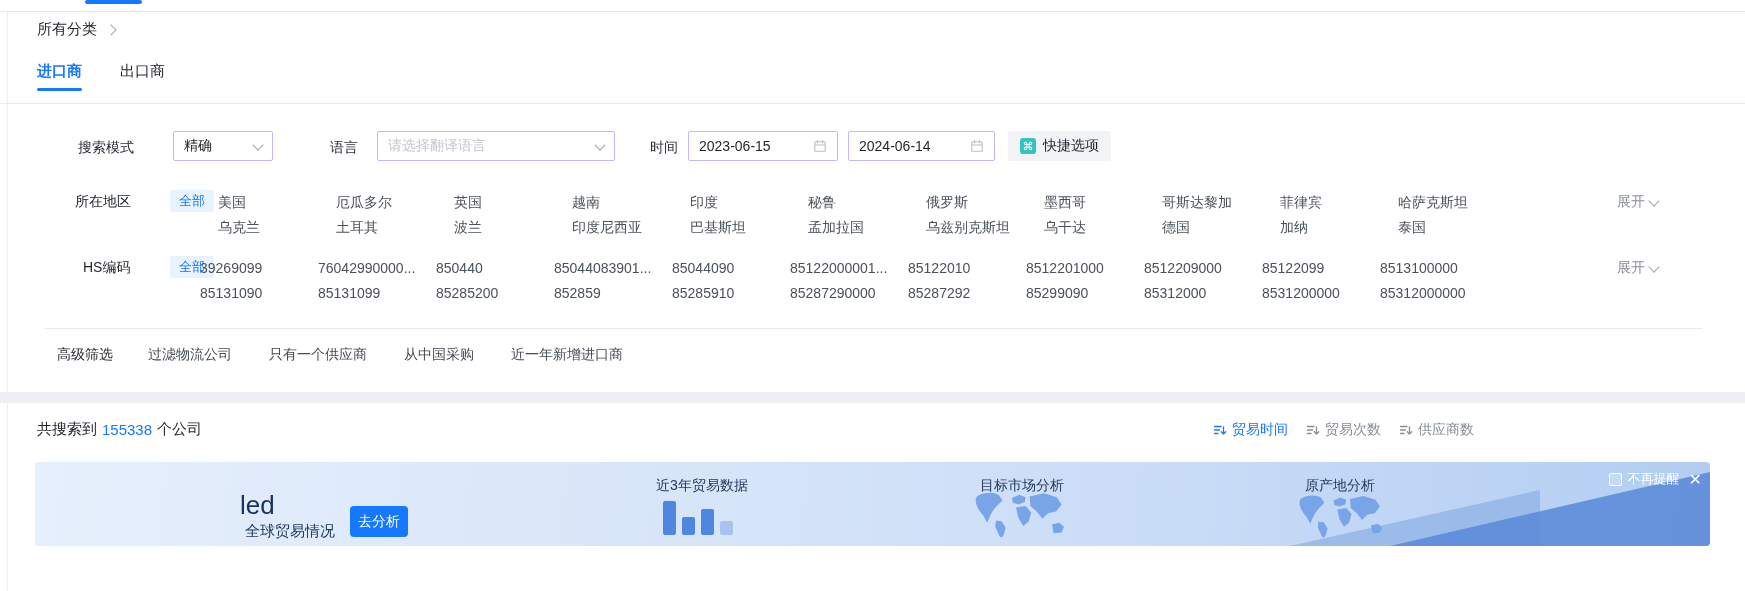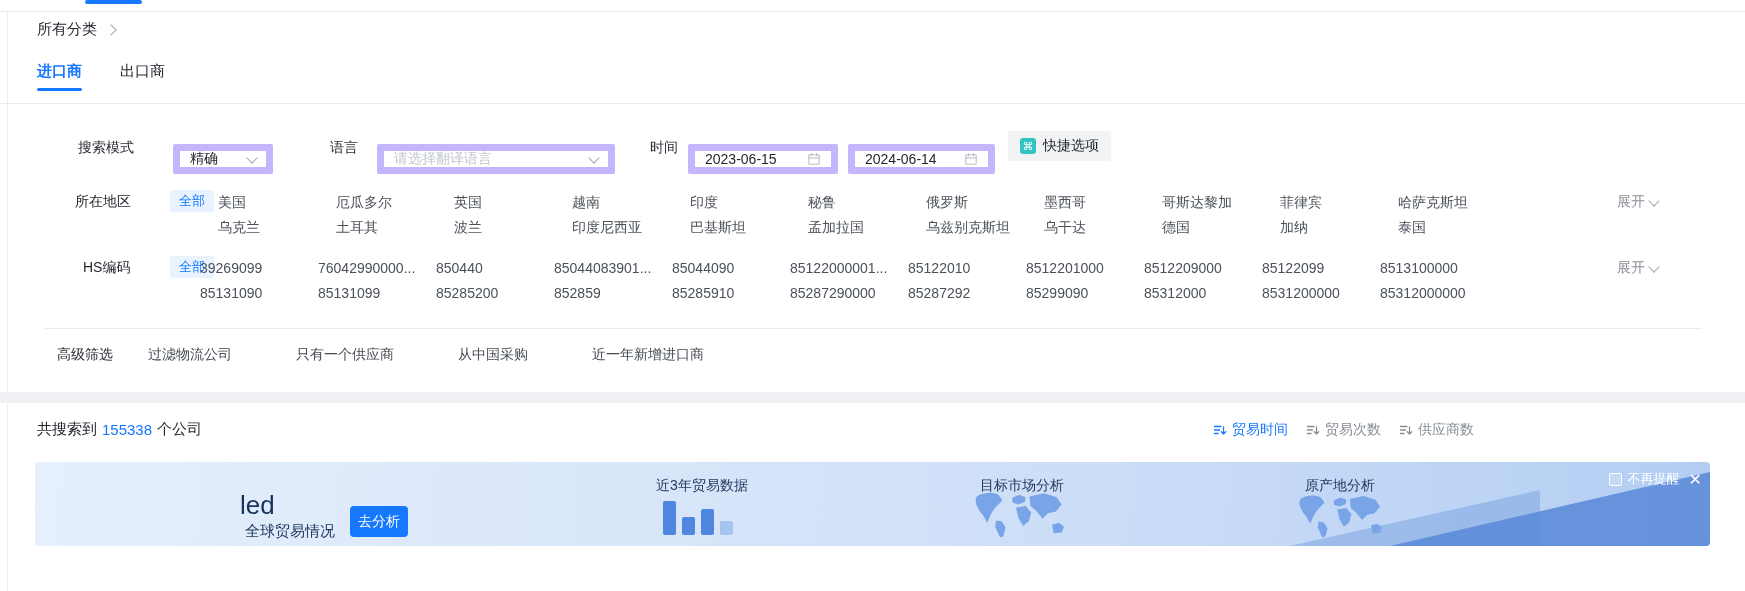--- a/index.html
+++ b/index.html
@@ -9,29 +9,29 @@
   .vline{position:absolute;left:7px;top:12px;bottom:0;width:1px;background:#edeff2;}
   .top-indicator{position:absolute;left:85px;top:0;width:57px;height:4px;background:#1677ff;border-radius:2px;}
   .chev{display:inline-block;width:7px;height:7px;border-right:1.4px solid #a2a8b0;border-bottom:1.4px solid #a2a8b0;transform:rotate(45deg);margin-top:-3px;}
   .chev.right{transform:rotate(-45deg);margin-top:0;}
   .breadcrumb{position:absolute;left:37px;top:20px;font-size:15px;display:flex;align-items:center;gap:10px;cursor:pointer;}
   .tabs{position:absolute;left:37px;top:62px;display:flex;gap:38px;font-size:15px;}
   .tab{cursor:pointer;padding-bottom:16px;position:relative;}
   .tab.active{color:#1677ff;font-weight:bold;}
   .tab.active::after{content:"";position:absolute;left:0;right:0;bottom:6px;height:3px;background:#1677ff;border-radius:2px;}
   .lbl{position:absolute;font-size:14px;color:#2b2f36;}
-  .select,.datebox{position:absolute;top:144px;height:30px;border:7px solid #c4b5fd;border-radius:2px;background:#fff;display:flex;align-items:center;justify-content:space-between;padding:0 10px;box-sizing:border-box;cursor:pointer;}
+  .select,.datebox{position:absolute;top:131px;height:30px;border:1px solid #c4b5fd;border-radius:2px;background:#fff;display:flex;align-items:center;justify-content:space-between;padding:0 10px;box-sizing:border-box;cursor:pointer;}
   .ph{color:#c3c7cf;}
   .quick-btn{position:absolute;left:1008px;top:131px;height:30px;background:#f2f3f5;border:none;border-radius:2px;display:flex;align-items:center;gap:7px;padding:0 12px;font-size:14px;color:#1f2329;cursor:pointer;}
   .cmd-ico{width:16px;height:16px;background:#33c3c0;color:#fff;border-radius:3px;font-size:11px;line-height:16px;text-align:center;display:inline-block;}
   .tag{position:absolute;background:#e8f3ff;color:#1677ff;font-size:13px;padding:2px 9px;border-radius:2px;cursor:pointer;}
   .grid11{position:absolute;display:grid;grid-template-columns:repeat(11,118px);font-size:14px;color:#4b515a;}
   .grid11 .cell{white-space:nowrap;overflow:hidden;text-overflow:ellipsis;padding-right:16px;box-sizing:border-box;cursor:pointer;}
   .expand{position:absolute;left:1617px;color:#8a9099;font-size:14px;cursor:pointer;display:flex;align-items:center;gap:5px;}
-  .adv-opts{position:absolute;left:148px;top:346px;display:flex;gap:64px;font-size:14px;color:#454b54;}
+  .adv-opts{position:absolute;left:148px;top:346px;display:flex;gap:37px;font-size:14px;color:#454b54;}
   .adv-item{cursor:pointer;}
   .gap-strip{position:absolute;left:0;right:0;top:392px;height:11px;background:#eef0f3;}
   .count-line{position:absolute;left:37px;top:420px;font-size:15px;display:flex;align-items:center;}
   .count{color:#1677ff;margin:0 5px;cursor:pointer;}
   .sorts{position:absolute;left:1213px;top:421px;display:flex;gap:18px;font-size:14px;color:#878d96;align-items:center;}
   .sort-item{display:flex;align-items:center;gap:5px;cursor:pointer;}
   .sort-item.active{color:#1677ff;}
   .crm-btn{position:absolute;left:1566px;top:408px;width:136px;height:34px;border:1px solid #d4d7dd;border-radius:3px;background:#fff;display:flex;align-items:center;justify-content:center;gap:7px;font-size:14px;color:#1f2329;cursor:pointer;}
   .banner{position:absolute;left:35px;top:462px;width:1675px;height:84px;border-radius:4px;overflow:hidden;background:linear-gradient(95deg,#e6effc 0%,#d7e5f9 40%,#c8dbf7 70%,#b2cdf2 100%);}
   .tri{position:absolute;bottom:0;}

